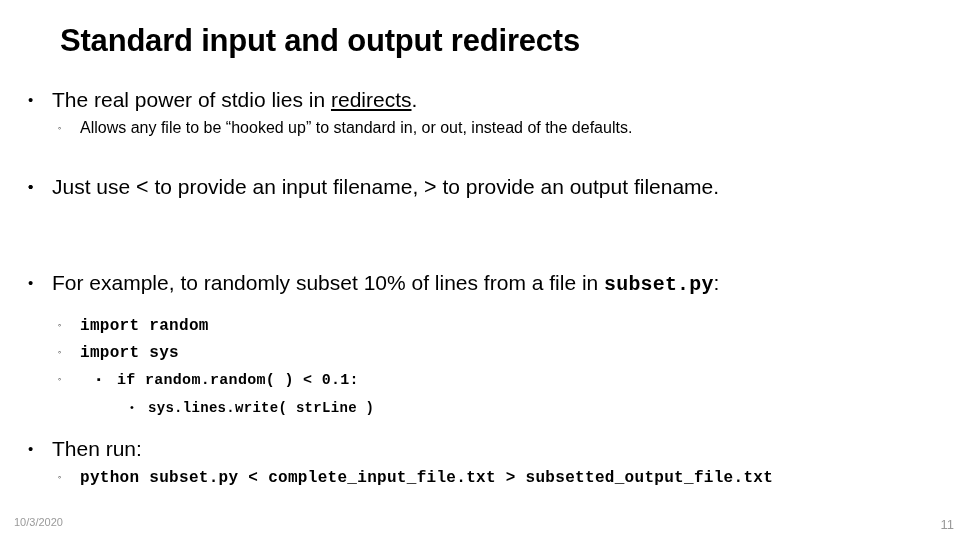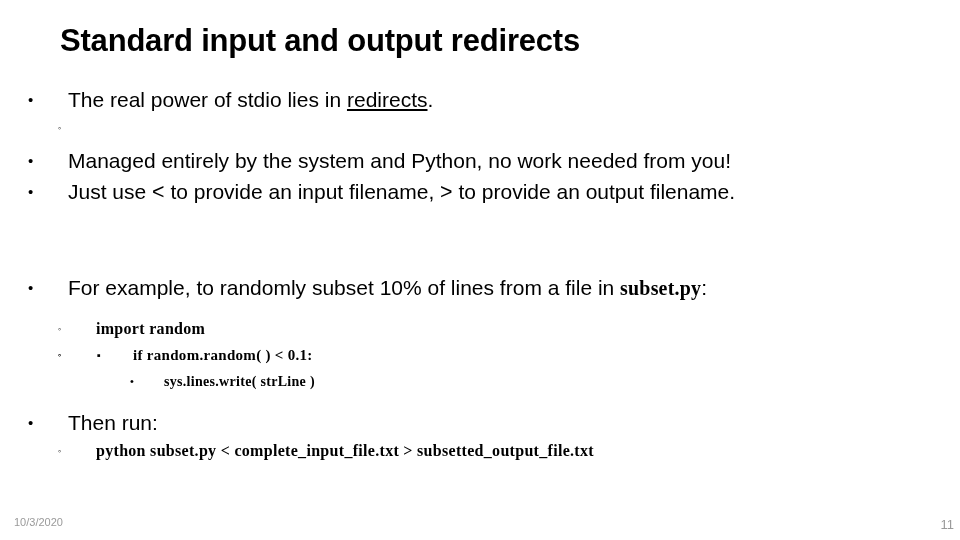--- a/index.html
+++ b/index.html
@@ -52,21 +52,20 @@
   
   .line > .bullet {
     position: absolute;
     left: 0;
     top: 0;
     display: inline-block;
     text-align: left;
   }
   .line > .txt {
     display: inline-block;
-    margin-left: 16px;
   }
 
   
   .lvl1 {
     padding-left: 24px;
     font-size: 21px;
     line-height: 31px;
     margin-left: 6px;
   }
   .lvl1 > .bullet { font-size: 15px; line-height: 31px; }
@@ -93,28 +92,28 @@
   .lvl4 {
     padding-left: 18px;
     font-size: 14px;
     line-height: 26px;
     margin-left: 108px;
   }
   .lvl4 > .bullet { font-size: 11px; line-height: 26px; }
 
   
   .mono {
-    font-family: Liberation Serif, serif;
+    font-family: Liberation Mono, monospace;
     font-weight: bold;
     font-size: 0.95em;
     letter-spacing: 0.2px;
     text-align: center;
   }
   .code-line {
-    font-family: Liberation Serif, serif;
+    font-family: Liberation Mono, monospace;
     font-weight: bold;
     letter-spacing: 0.3px;
   }
   .u { text-decoration: underline; }
   .op {
     font-family: "Liberation Sans", sans-serif;
     font-size: 1.02em;
   }
 
   
@@ -147,27 +146,27 @@
 
   <div class="body">
 
     <div class="line lvl1">
       <span class="bullet">•</span>
       <span class="txt"><span>The real power of stdio lies in </span><span class="u">redirects</span><span>.</span></span>
     </div>
 
     <div class="line lvl2">
       <span class="bullet">◦</span>
+      <span class="txt">Allows any file to be “hooked up” to standard in, or out, instead of the defaults.</span>
     </div>
 
     <div class="gap-md"></div>
 
     <div class="line lvl1">
       <span class="bullet">•</span>
-      <span class="txt">Managed entirely by the system and Python, no work needed from you!</span>
     </div>
 
     <div class="line lvl1">
       <span class="bullet">•</span>
       <span class="txt"><span>Just use </span><span class="op">&lt;</span><span> to provide an input filename, </span><span class="op">&gt;</span><span> to provide an output filename.</span></span>
     </div>
 
     <div class="gap-lg"></div>
     <div class="gap-md"></div>
 
@@ -178,20 +177,21 @@
 
     <div class="gap-sm"></div>
 
     <div class="line lvl2">
       <span class="bullet">◦</span>
       <span class="txt code-line">import random</span>
     </div>
 
     <div class="line lvl2">
       <span class="bullet">◦</span>
+      <span class="txt code-line">import sys</span>
     </div>
 
     <div class="line lvl2">
       <span class="bullet">◦</span>
     </div>
 
     <div class="line lvl3">
       <span class="bullet">▪</span>
       <span class="txt code-line">if random.random( ) &lt; 0.1:</span>
     </div>

